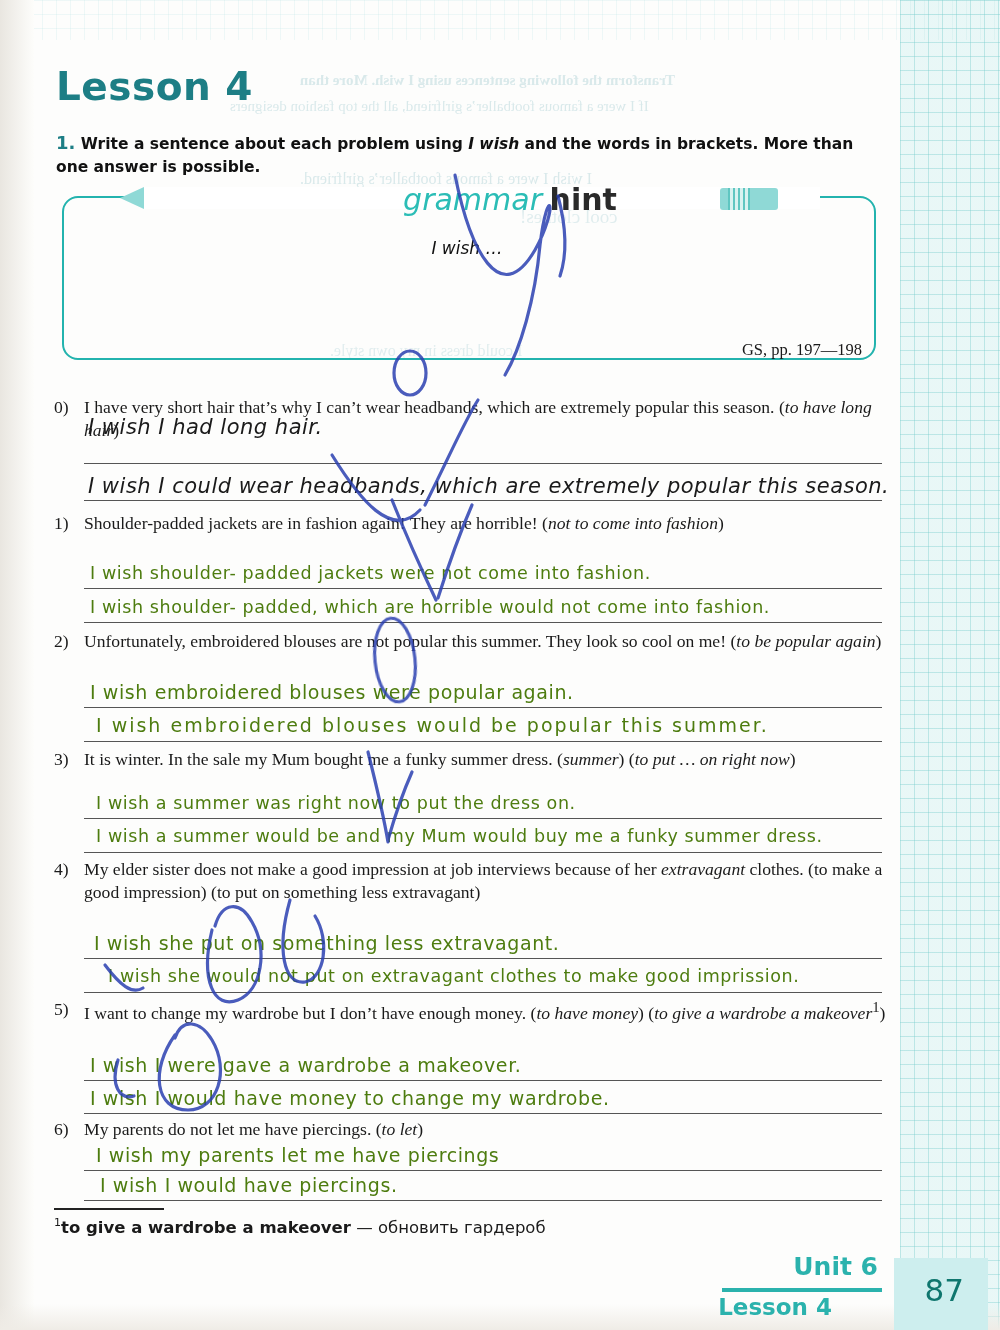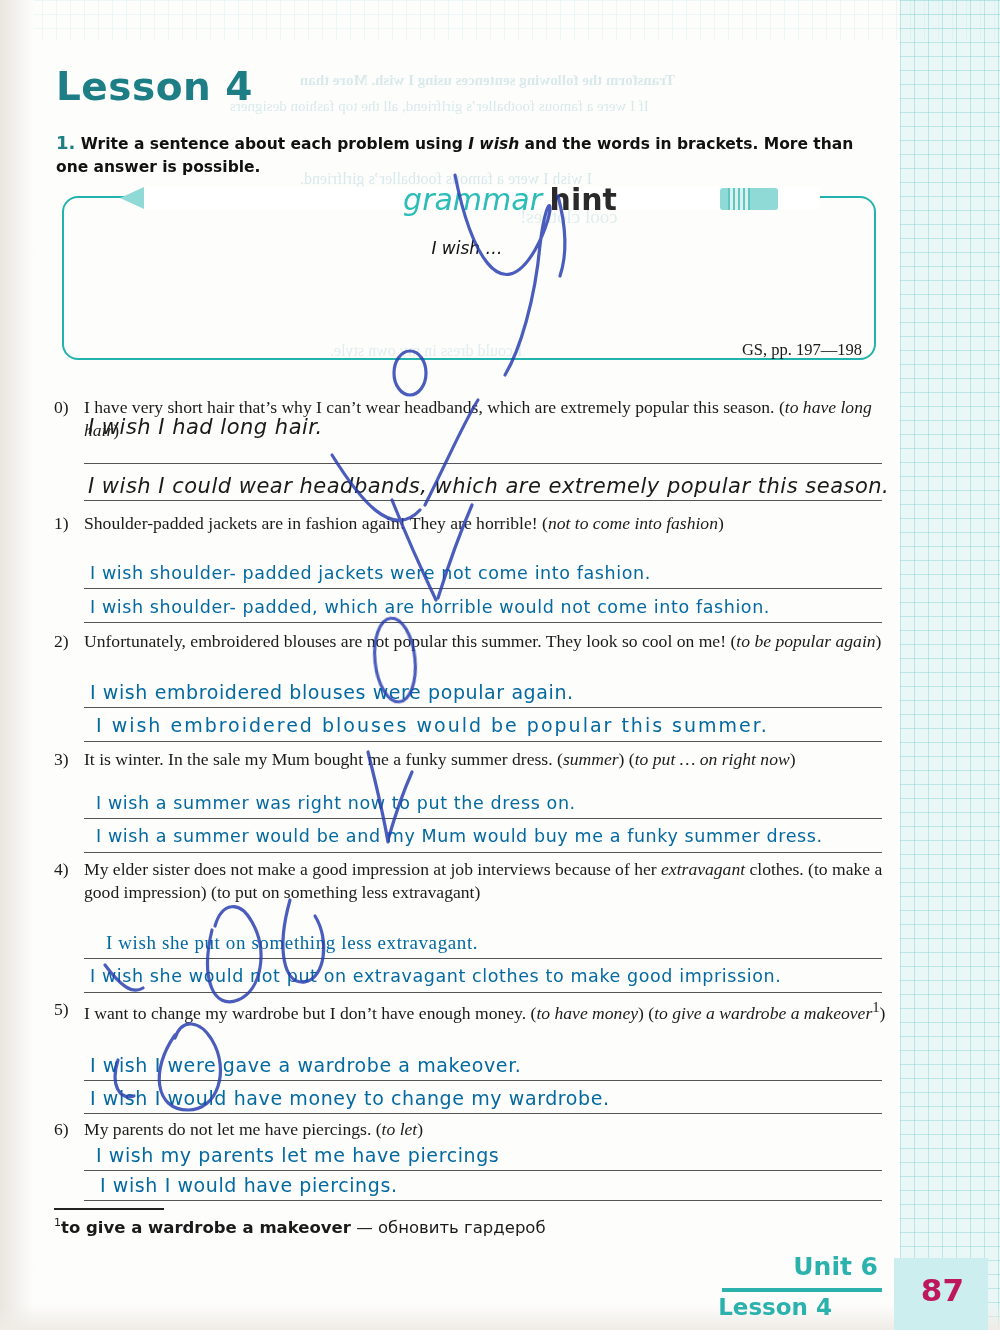--- a/index.html
+++ b/index.html
@@ -114,21 +114,21 @@
   .ex .q .lbl{position:absolute;left:0;}
   .ex .q .body{display:block;margin-left:30px;}
   .ex em{font-style:italic;}
 
   .rule{
     position:absolute;height:1px;background:#2b2b2b;opacity:.8;
   }
   .hand{
     position:absolute;
     font-family:"DejaVu Sans", sans-serif;
-    color:#0369a1;
+    color:#4d7c0f;
     font-size:19px;
     letter-spacing:.6px;
     white-space:nowrap;
   }
   .hand.sm{font-size:17.5px;}
   .hand0{
     position:absolute;font-family:"DejaVu Sans", sans-serif;color:#1a1a1a;
     font-size:21px;letter-spacing:.5px;white-space:nowrap;font-style:italic;
   }
 
@@ -150,21 +150,21 @@
   .lessonfoot{
     position:absolute;right:168px;top:1294px;
     font-family:"DejaVu Sans", sans-serif;font-weight:bold;font-size:23px;color:#2bb2ad;
   }
   .pagebox{
     position:absolute;right:12px;top:1258px;width:94px;height:72px;
     background:#cdeeee;
   }
   .pageno{
     position:absolute;right:36px;top:1272px;
-    font-family:"DejaVu Sans", sans-serif;font-weight:bold;font-size:31px;color:#be185d;
+    font-family:"DejaVu Sans", sans-serif;font-weight:normal;font-size:31px;color:#0f766e;
   }
 
   
   .scribble{position:absolute;pointer-events:none;}
 </style>
 </head>
 <body>
 
 <div class="paper"></div>
 <div class="gridcol"></div>
@@ -246,23 +246,23 @@
 <div class="rule" style="left:84px;top:852px;width:798px;"></div>
 <div class="hand sm" style="left:96px;top:826px;">I wish a summer would be and my Mum would buy me a funky summer dress.</div>
 
 <div class="ex" style="top:858px;">
   <div class="q" style="position:relative;">
     <span class="lbl">4)</span>
     <span class="body"><span>My elder sister does not make a good impression at job interviews because of her </span><em>extravagant</em><em style="font-style:normal;"> clothes. (to make a good impression) (to put on something less extravagant)</em></span>
   </div>
 </div>
 <div class="rule" style="left:84px;top:958px;width:798px;"></div>
-<div class="hand" style="left:106px;top:932px;font-family:Liberation Serif, serif;">I wish she put on something less extravagant.</div>
+<div class="hand" style="left:94px;top:932px;">I wish she put on something less extravagant.</div>
 <div class="rule" style="left:84px;top:992px;width:798px;"></div>
-<div class="hand sm" style="left:90px;top:966px;text-align:right;">I wish she would not put on extravagant clothes to make good imprission.</div>
+<div class="hand sm" style="left:108px;top:966px;text-align:right;">I wish she would not put on extravagant clothes to make good imprission.</div>
 
 <div class="ex" style="top:998px;">
   <div class="q" style="position:relative;">
     <span class="lbl">5)</span>
     <span class="body"><span>I want to change my wardrobe but I don’t have enough money. (</span><em>to have money</em><span>) (</span><em>to give a wardrobe a makeover</em><sup style="font-style:normal;">1</sup><span>)</span></span>
   </div>
 </div>
 <div class="rule" style="left:84px;top:1080px;width:798px;"></div>
 <div class="hand" style="left:90px;top:1054px;">I wish I were gave a wardrobe a makeover.</div>
 <div class="rule" style="left:84px;top:1113px;width:798px;"></div>

